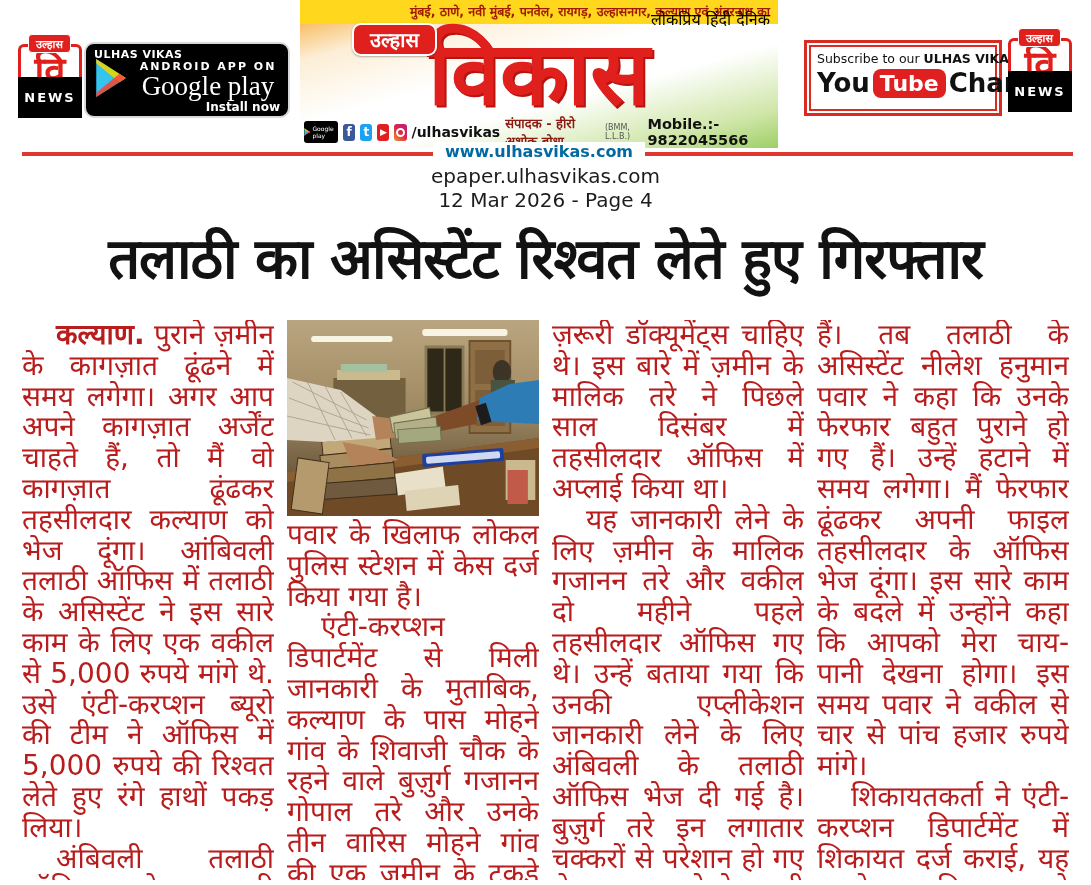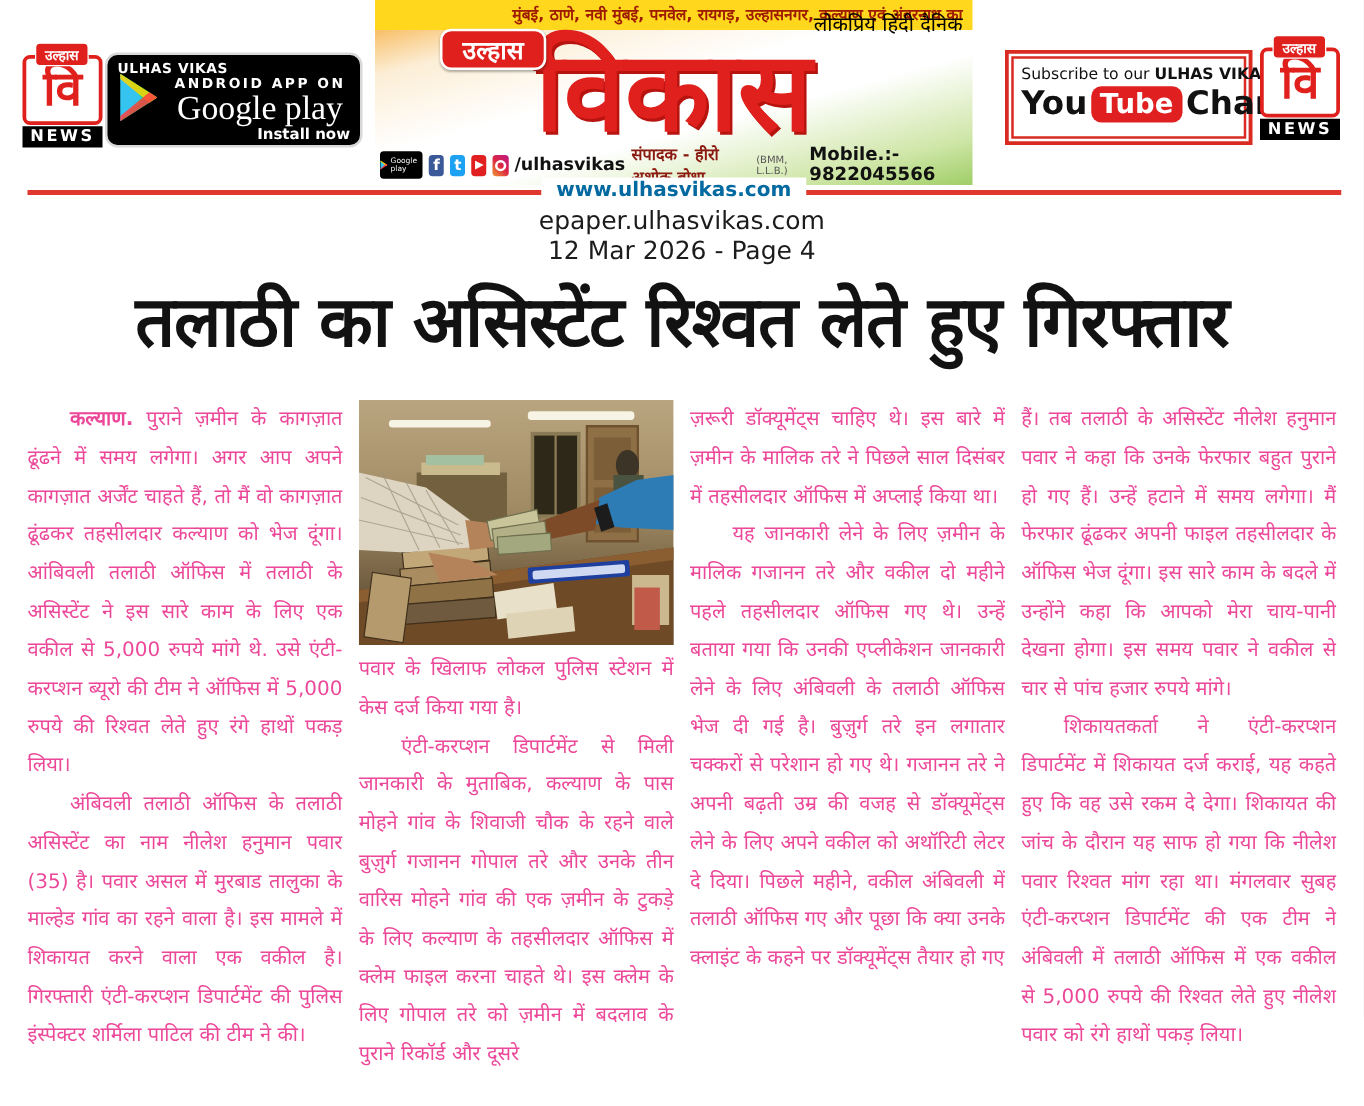--- a/index.html
+++ b/index.html
@@ -4,21 +4,21 @@
 <style>
   * { margin:0; padding:0; box-sizing:border-box; }
   body { background:#e9e9e9; font-family:"DejaVu Sans","Liberation Sans",sans-serif; }
   .page { position:relative; width:1091px; height:885px; background:#ffffff; margin:0 auto; overflow:hidden; color:#111; }
 
   
   .uv-logo { position:absolute; width:64px; height:84px; }
   .uv-logo .frame { position:absolute; top:10px; left:0; width:64px; height:56px; background:#fff; border:3px solid #e0201c; border-radius:6px; text-align:center; }
   .uv-logo .vi { font-size:38px; line-height:48px; font-weight:800; color:#e0201c; }
   .uv-logo .ulhas-tag { position:absolute; top:0; left:10px; background:#e0201c; color:#fff; font-size:11px; font-weight:700; padding:1px 7px; border-radius:4px; border:1px solid #fff; z-index:2; }
-  .uv-logo .news { position:absolute; bottom:0; left:0; width:64px; background:#000; color:#fff; font-size:13px; font-weight:800; letter-spacing:2px; text-align:center; padding:1px 0; }
+  .uv-logo .news { position:absolute; bottom:0; left:0; width:64px; background:#000; color:#fff; font-size:13px; font-weight:800; letter-spacing:2px; text-align:center; padding:13px 0; }
 
   
   .app-badge { position:absolute; left:84px; top:42px; width:206px; height:76px; background:#000; border:2px solid #d8d8d8; border-radius:10px; color:#fff; padding:4px 8px; }
   .ab-brand { font-size:11px; font-weight:800; letter-spacing:.5px; }
   .ab-row { display:flex; align-items:center; gap:8px; margin-top:-2px; }
   .ab-play svg { width:34px; height:38px; }
   .ab-texts { flex:1; }
   .ab-line1 { font-size:11px; font-weight:700; letter-spacing:2px; text-align:center; }
   .ab-gplay { font-family:"Liberation Serif","DejaVu Serif",serif; font-size:27px; text-align:center; line-height:1; }
   .ab-install { font-size:12px; font-weight:800; margin:-1px 0 0 30px;text-align:right; }
@@ -55,21 +55,21 @@
 
   
   .meta-epaper { position:absolute; top:164px; left:0; width:100%; text-align:center; font-size:20px; color:#1c1c1c; }
   .meta-date { position:absolute; top:188px; left:0; width:100%; text-align:center; font-size:20px; color:#1c1c1c; }
 
   
   .headline { position:absolute; top:219px; left:20px; width:1051px; text-align:center; font-size:56px; line-height:80px; font-weight:800; color:#121212; letter-spacing:-1px; }
 
   
   .body-cols { position:absolute; top:320px; left:22px; width:1047px; height:560px; display:flex; gap:13px; }
-  .col { flex:1; text-align:justify; font-size:16px; line-height:30.8px; color:#ec4899; overflow:hidden; }
+  .col { flex:1; text-align:justify; font-size:28px; line-height:30.8px; color:#b91c1c; overflow:hidden; }
   .para { margin:0; }
   .para.indent { text-indent:34px; }
   .para .lead { font-weight:800; }
   .photo { width:100%; height:196px; margin-bottom:4px; display:block; }
 </style>
 </head>
 <body>
 
 <div class="page">
 

